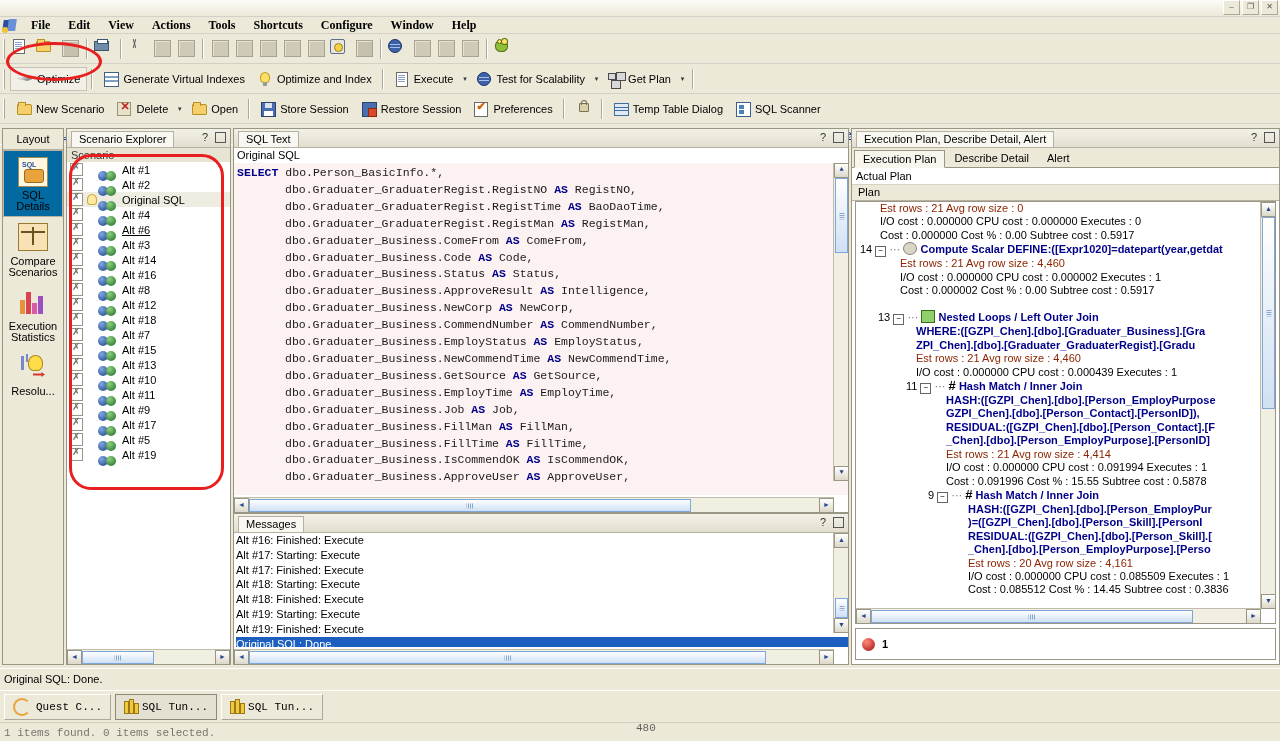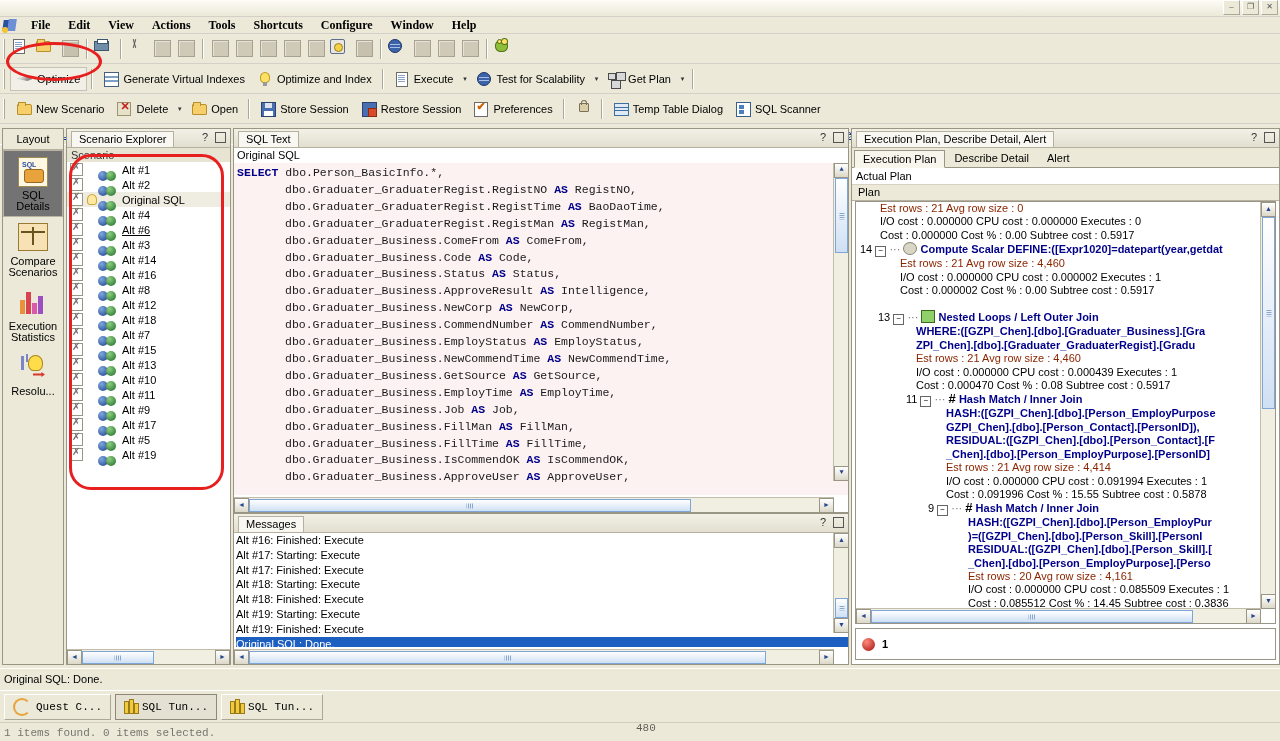--- a/index.html
+++ b/index.html
@@ -101,21 +101,21 @@
   .ptitle{height:18px;background:linear-gradient(#f3f1e6,#e2dfd0);border-bottom:1px solid #b5b0a0;
           display:flex;align-items:center;padding:0 4px;font-size:11px;position:relative;}
   .ptitle .tabface{background:#f8f7f1;border:1px solid #b5b0a0;border-bottom:0;padding:1px 7px 2px;margin-top:2px;}
   .ptools{position:absolute;right:4px;top:2px;display:flex;gap:7px;align-items:center;font-size:11px;color:#333;}
   .sqbtn{width:9px;height:9px;border:1px solid #555;display:inline-block;}
 
   
   .rail{position:absolute;left:2px;top:0;width:60px;height:535px;background:#ece9d8;border:1px solid #9a9686;}
   .rail-head{height:20px;background:#ece9d8;border-bottom:1px solid #b5b0a0;text-align:center;line-height:20px;font-size:11px;}
   .rail-item{padding:6px 0 4px;text-align:center;font-size:11px;line-height:11px;color:#000;}
-  .rail-item.sel{background:#737373;border:1px solid #b9b3a2;text-align:center;}
+  .rail-item.sel{background:#0369a1;border:1px solid #b9b3a2;text-align:center;}
   .rail-ic{width:32px;height:30px;margin:0 auto 3px;position:relative;}
   .ic-sql{width:28px;height:28px;margin:0 auto;position:relative;background:#fdf7e3;border:1px solid #a08c4e;}
   .ic-sql:before{content:"SQL";position:absolute;left:3px;top:1px;font-size:7px;color:#2a4fa0;font-weight:bold;}
   .ic-sql:after{content:"";position:absolute;left:5px;bottom:3px;width:18px;height:12px;background:#e8a33d;border:1px solid #9a6b18;border-radius:3px;}
   .ic-bal{width:28px;height:26px;margin:0 auto;background:#f7e2b5;border:1px solid #9a7a30;position:relative;}
   .ic-bal:before{content:"";position:absolute;left:13px;top:3px;width:2px;height:18px;background:#6b5320;}
   .ic-bal:after{content:"";position:absolute;left:2px;top:7px;width:24px;height:2px;background:#6b5320;
                 box-shadow:-0px 6px 0 -10px #6b5320;}
   .ic-chart{width:30px;height:26px;margin:0 auto;position:relative;}
   .ic-chart i{position:absolute;bottom:0;width:5px;display:block;}
@@ -791,21 +791,20 @@
             <span class="num">13</span>
             <span style="display:inline-block;width:9px;height:9px;border:1px solid #666;background:#fff;font-size:8px;line-height:7px;text-align:center;">−</span>
             <span style="color:#777;">···</span>
             <span style="display:inline-block;width:12px;height:11px;background:#8fd06a;border:1px solid #3c6a1c;vertical-align:-2px;"></span>
             <span class="ptitle2">Nested Loops / Left Outer Join</span>
           </div>
           <div class="pnode ptitle2" style="padding-left:58px;">WHERE:([GZPI_Chen].[dbo].[Graduater_Business].[Gra</div>
           <div class="pnode ptitle2" style="padding-left:58px;">ZPI_Chen].[dbo].[Graduater_GraduaterRegist].[Gradu</div>
           <div class="pnode pest" style="padding-left:58px;">Est rows : 21 Avg row size : 4,460</div>
           <div class="pnode" style="padding-left:58px;">I/O cost : 0.000000 CPU cost : 0.000439 Executes : 1</div>
-          <div class="pnode" style="padding-left:58px;">Cost : 0.000470 Cost % : 0.08 Subtree cost : 0.5917</div>
 
           <div class="pnode" style="padding-left:48px;">
             <span class="num">11</span>
             <span style="display:inline-block;width:9px;height:9px;border:1px solid #666;background:#fff;font-size:8px;line-height:7px;text-align:center;">−</span>
             <span style="color:#777;">···</span>
             <span style="display:inline-block;font-weight:bold;font-size:13px;">#</span>
             <span class="ptitle2">Hash Match / Inner Join</span>
           </div>
           <div class="pnode ptitle2" style="padding-left:88px;">HASH:([GZPI_Chen].[dbo].[Person_EmployPurpose</div>
           <div class="pnode ptitle2" style="padding-left:88px;">GZPI_Chen].[dbo].[Person_Contact].[PersonID]),</div>

